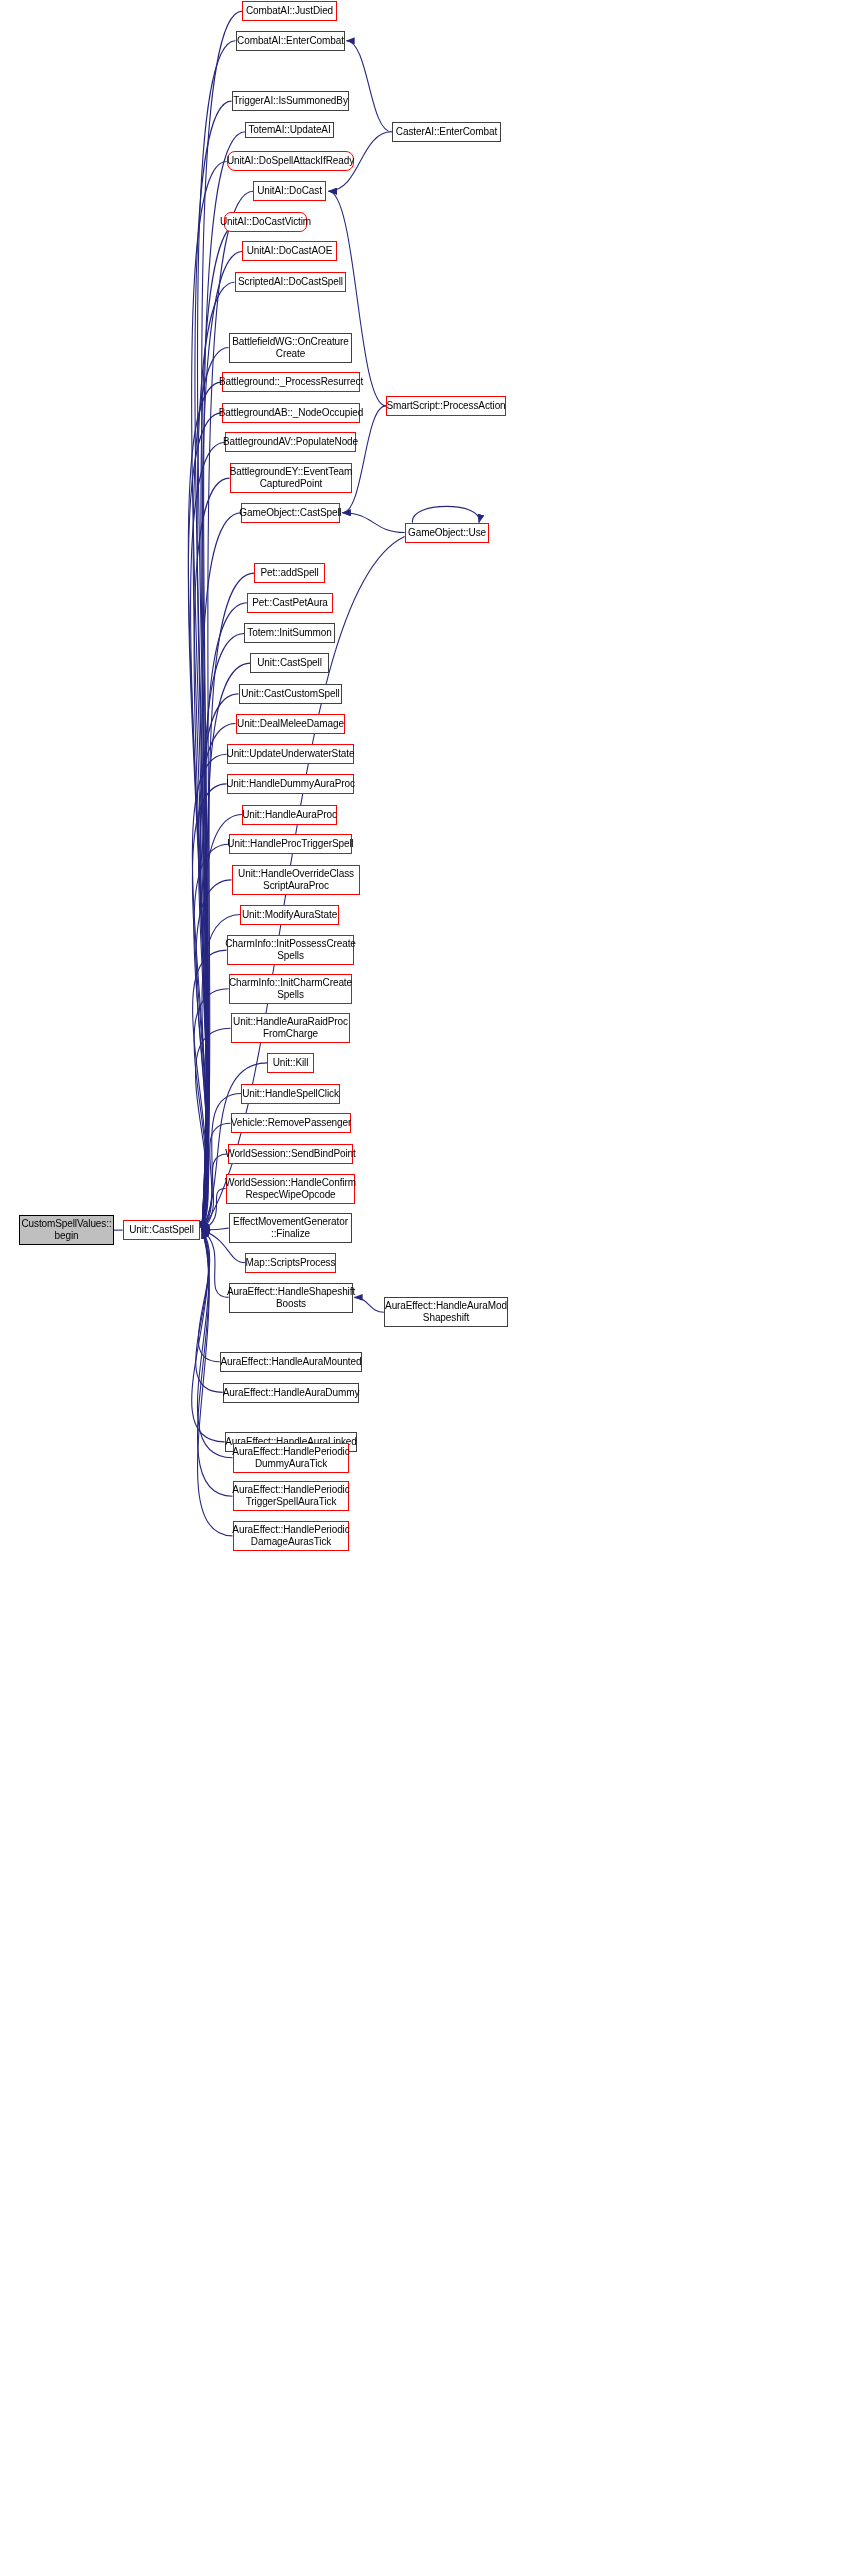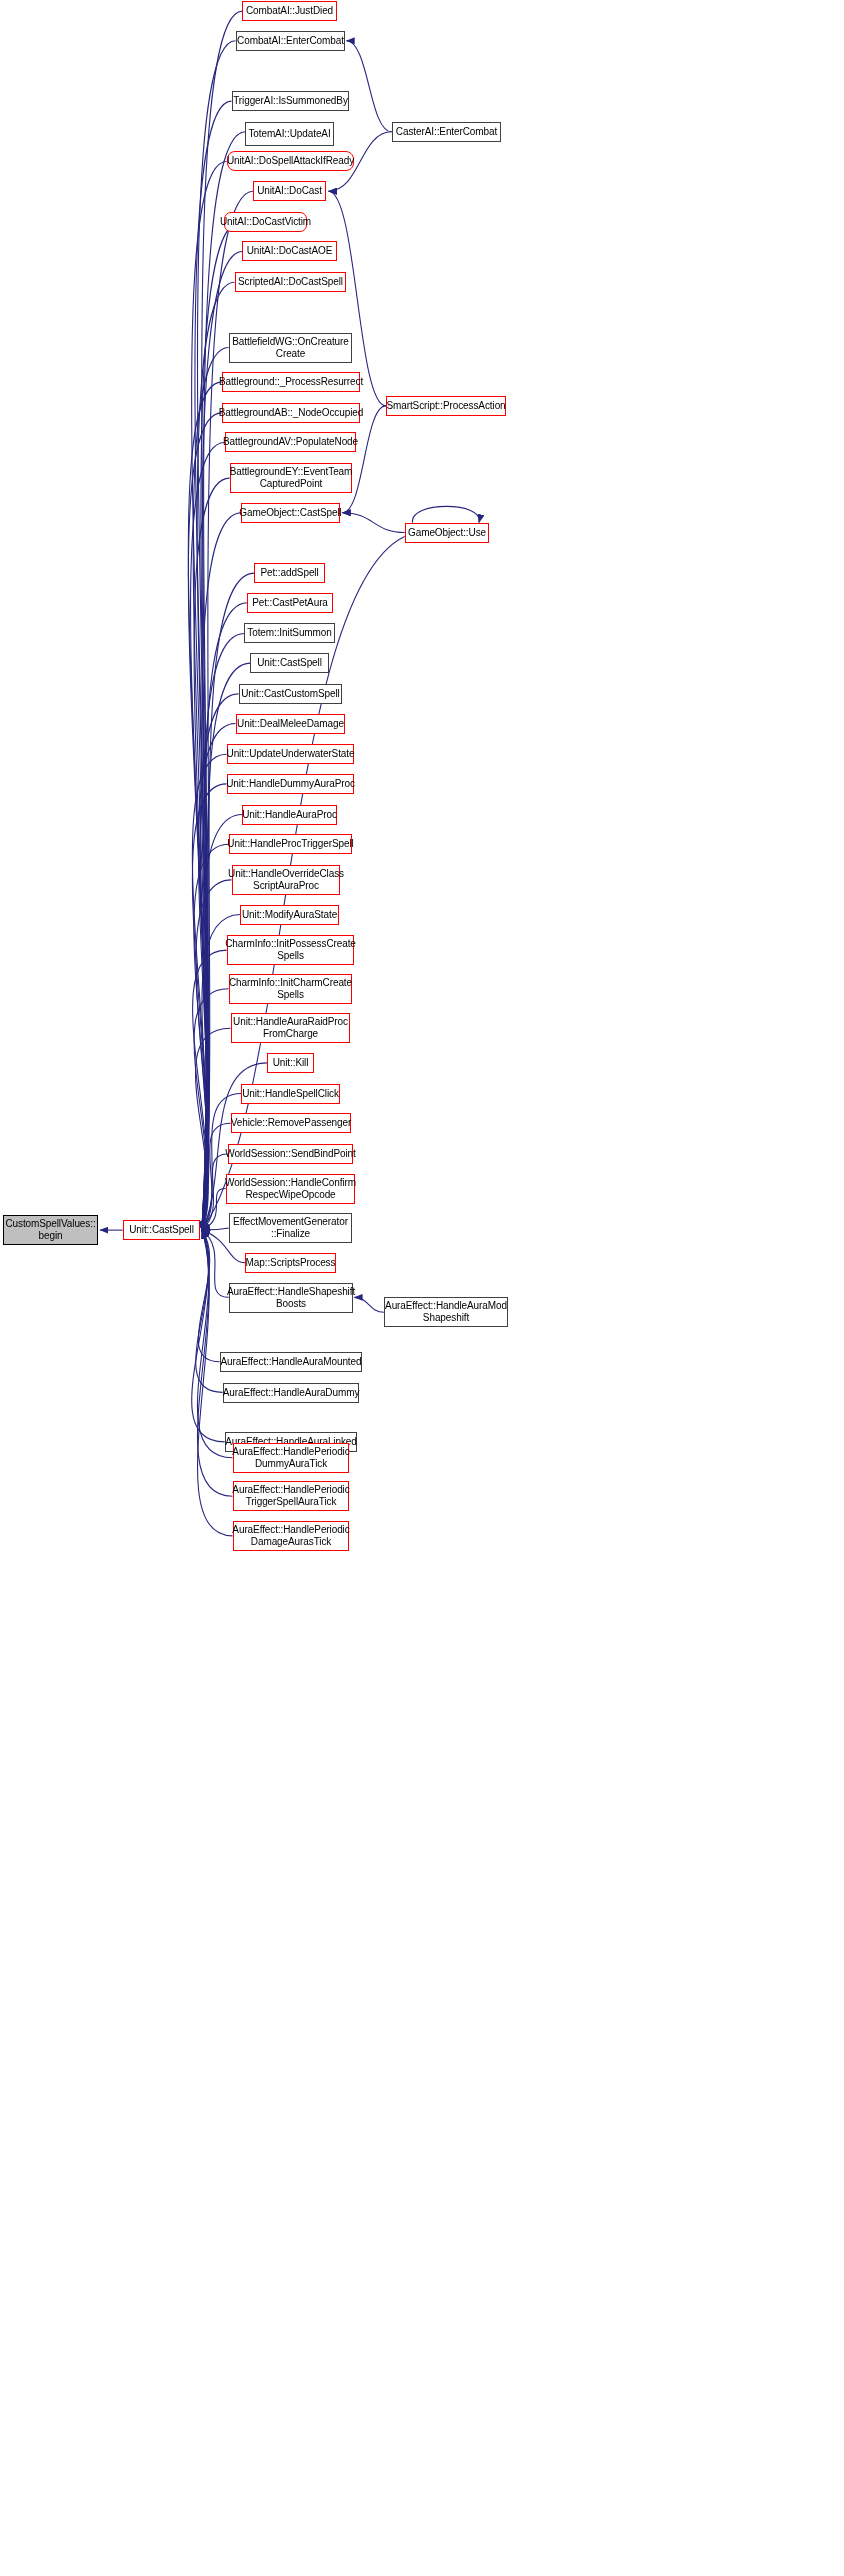--- a/index.html
+++ b/index.html
@@ -43,20 +43,21 @@
   }
   .node.red {
     border: 1px solid #ff0000;
   }
   .node.black {
     border: 1px solid #404040;
   }
   .node.root {
     border: 1px solid #000000;
     background: #bfbfbf;
+    margin-left: 16px;
   }
 </style>
 </head>
 <body>
 
 <div id="graph">
 
   <svg id="edge-layer" viewBox="0 0 853 2603" width="844" height="2576" xmlns="http://www.w3.org/2000/svg">
     <defs>
       <marker id="arrowhead" markerWidth="9" markerHeight="7" refX="8.5" refY="3.5" orient="auto" markerUnits="userSpaceOnUse">
@@ -120,21 +121,21 @@
       </g>
   </svg>
 
   <div id="node-layer">
       <div class="node root" style="left: 3px; top: 1215px; width: 95px; height: 30px;">CustomSpellValues::
 begin</div>
       <div class="node red" style="left: 123px; top: 1220px; width: 77px; height: 20px;">Unit::CastSpell</div>
       <div class="node red" style="left: 242px; top: 1px; width: 95px; height: 20px;">CombatAI::JustDied</div>
       <div class="node black" style="left: 236px; top: 31px; width: 109px; height: 20px;">CombatAI::EnterCombat</div>
       <div class="node black" style="left: 232px; top: 91px; width: 117px; height: 20px;">TriggerAI::IsSummonedBy</div>
-      <div class="node black" style="left: 245px; top: 122px; width: 89px; height: 24px;">TotemAI::UpdateAI</div>
+      <div class="node black" style="left: 245px; top: 122px; width: 89px; height: 16px;">TotemAI::UpdateAI</div>
       <div class="node red" style="left: 227px; top: 151px; width: 127px; height: 20px; border-radius: 8px;">UnitAI::DoSpellAttackIfReady</div>
       <div class="node red" style="left: 253px; top: 181px; width: 73px; height: 20px;">UnitAI::DoCast</div>
       <div class="node red" style="left: 224px; top: 212px; width: 83px; height: 20px; border-radius: 7px;">UnitAI::DoCastVictim</div>
       <div class="node red" style="left: 242px; top: 241px; width: 95px; height: 20px;">UnitAI::DoCastAOE</div>
       <div class="node red" style="left: 235px; top: 272px; width: 111px; height: 20px;">ScriptedAI::DoCastSpell</div>
       <div class="node black" style="left: 229px; top: 333px; width: 123px; height: 30px;">BattlefieldWG::OnCreature
 Create</div>
       <div class="node red" style="left: 222px; top: 372px; width: 138px; height: 20px;">Battleground::_ProcessResurrect</div>
       <div class="node red" style="left: 222px; top: 403px; width: 138px; height: 20px;">BattlegroundAB::_NodeOccupied</div>
       <div class="node red" style="left: 225px; top: 432px; width: 131px; height: 20px;">BattlegroundAV::PopulateNode</div>
@@ -144,21 +145,21 @@
       <div class="node red" style="left: 254px; top: 563px; width: 71px; height: 20px;">Pet::addSpell</div>
       <div class="node red" style="left: 247px; top: 593px; width: 86px; height: 20px;">Pet::CastPetAura</div>
       <div class="node black" style="left: 244px; top: 623px; width: 91px; height: 20px;">Totem::InitSummon</div>
       <div class="node black" style="left: 250px; top: 653px; width: 79px; height: 20px;">Unit::CastSpell</div>
       <div class="node black" style="left: 239px; top: 684px; width: 103px; height: 20px;">Unit::CastCustomSpell</div>
       <div class="node red" style="left: 236px; top: 714px; width: 109px; height: 20px;">Unit::DealMeleeDamage</div>
       <div class="node red" style="left: 227px; top: 744px; width: 127px; height: 20px;">Unit::UpdateUnderwaterState</div>
       <div class="node red" style="left: 227px; top: 774px; width: 127px; height: 20px;">Unit::HandleDummyAuraProc</div>
       <div class="node red" style="left: 242px; top: 805px; width: 95px; height: 20px;">Unit::HandleAuraProc</div>
       <div class="node red" style="left: 229px; top: 834px; width: 123px; height: 20px;">Unit::HandleProcTriggerSpell</div>
-      <div class="node red" style="left: 232px; top: 865px; width: 108px; height: 30px;">Unit::HandleOverrideClass
+      <div class="node red" style="left: 232px; top: 865px; width: 128px; height: 30px;">Unit::HandleOverrideClass
 ScriptAuraProc</div>
       <div class="node red" style="left: 240px; top: 905px; width: 99px; height: 20px;">Unit::ModifyAuraState</div>
       <div class="node red" style="left: 227px; top: 935px; width: 127px; height: 30px;">CharmInfo::InitPossessCreate
 Spells</div>
       <div class="node red" style="left: 229px; top: 974px; width: 123px; height: 30px;">CharmInfo::InitCharmCreate
 Spells</div>
       <div class="node red" style="left: 231px; top: 1013px; width: 119px; height: 30px;">Unit::HandleAuraRaidProc
 FromCharge</div>
       <div class="node red" style="left: 267px; top: 1053px; width: 47px; height: 20px;">Unit::Kill</div>
       <div class="node red" style="left: 241px; top: 1084px; width: 99px; height: 20px;">Unit::HandleSpellClick</div>

